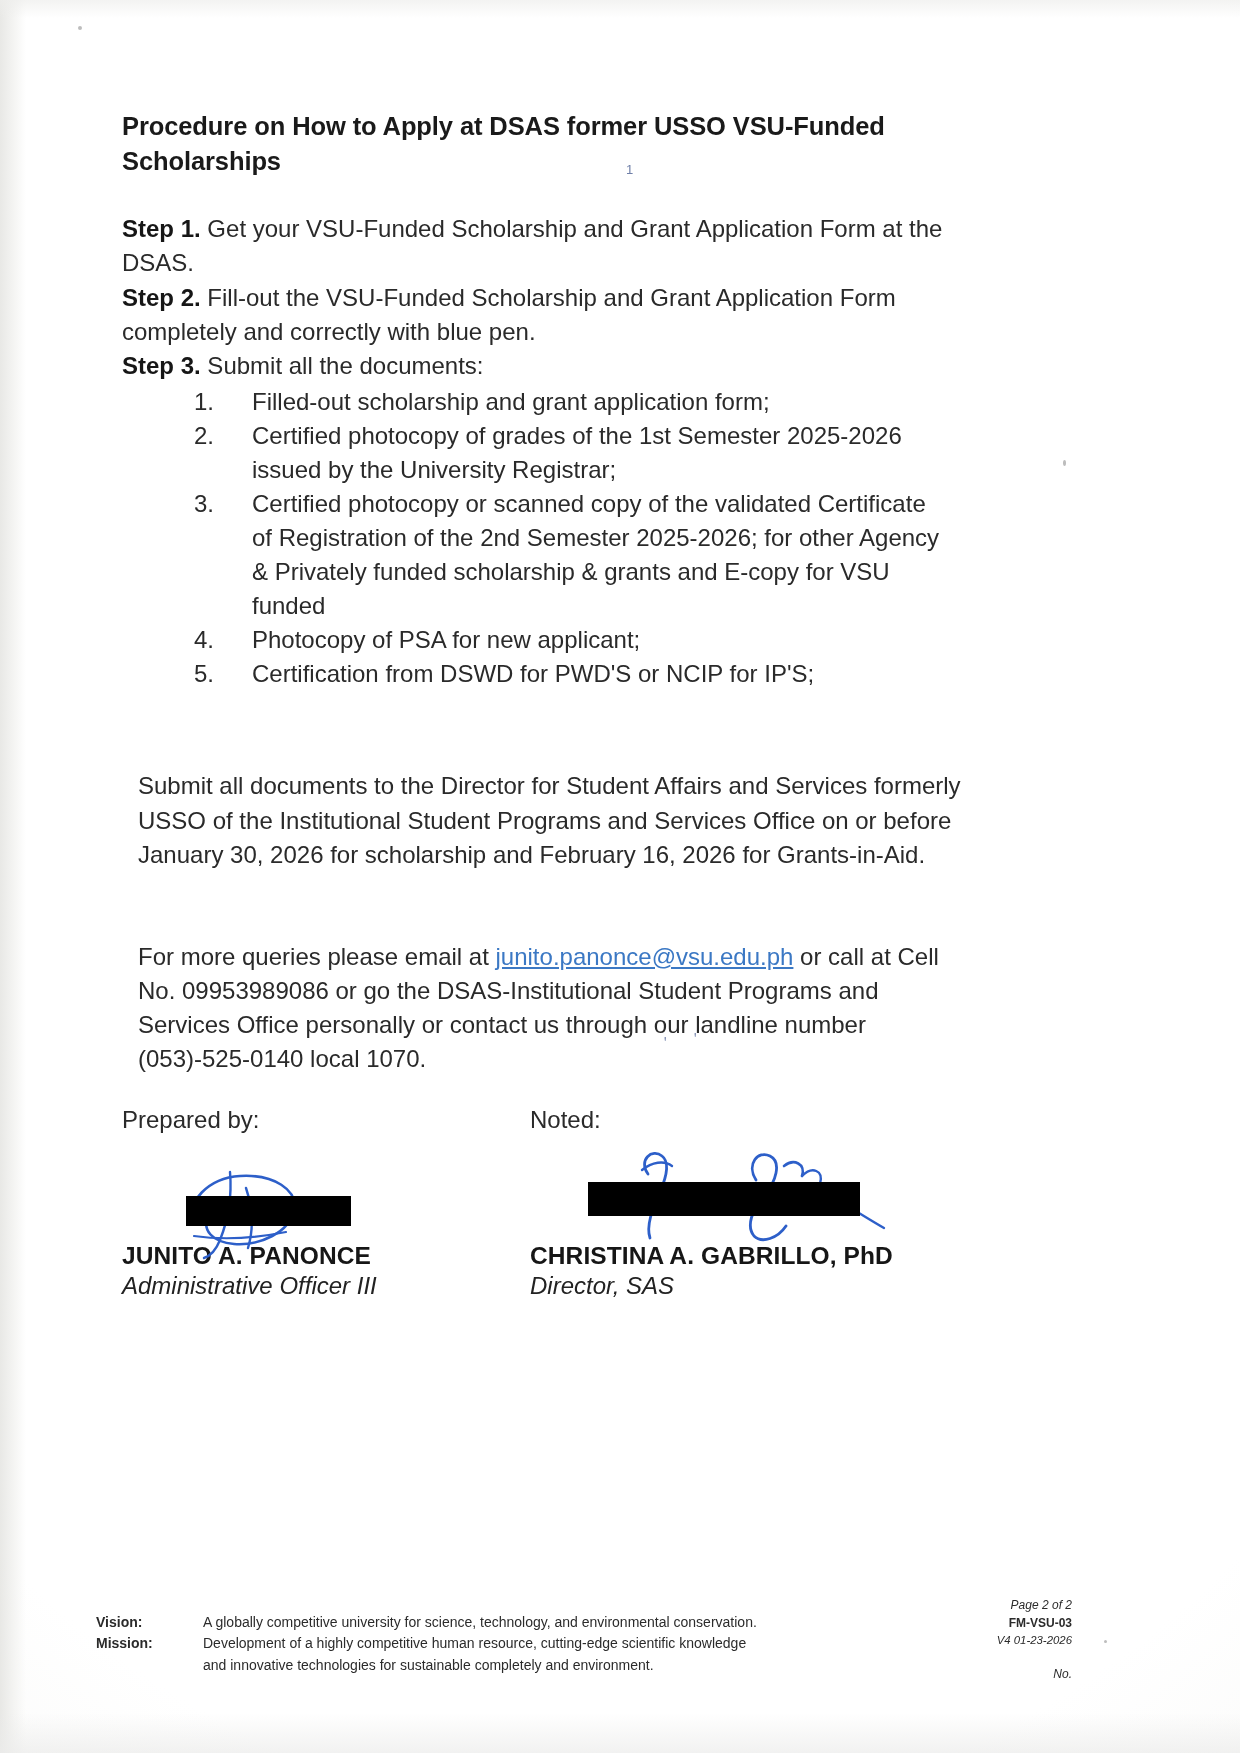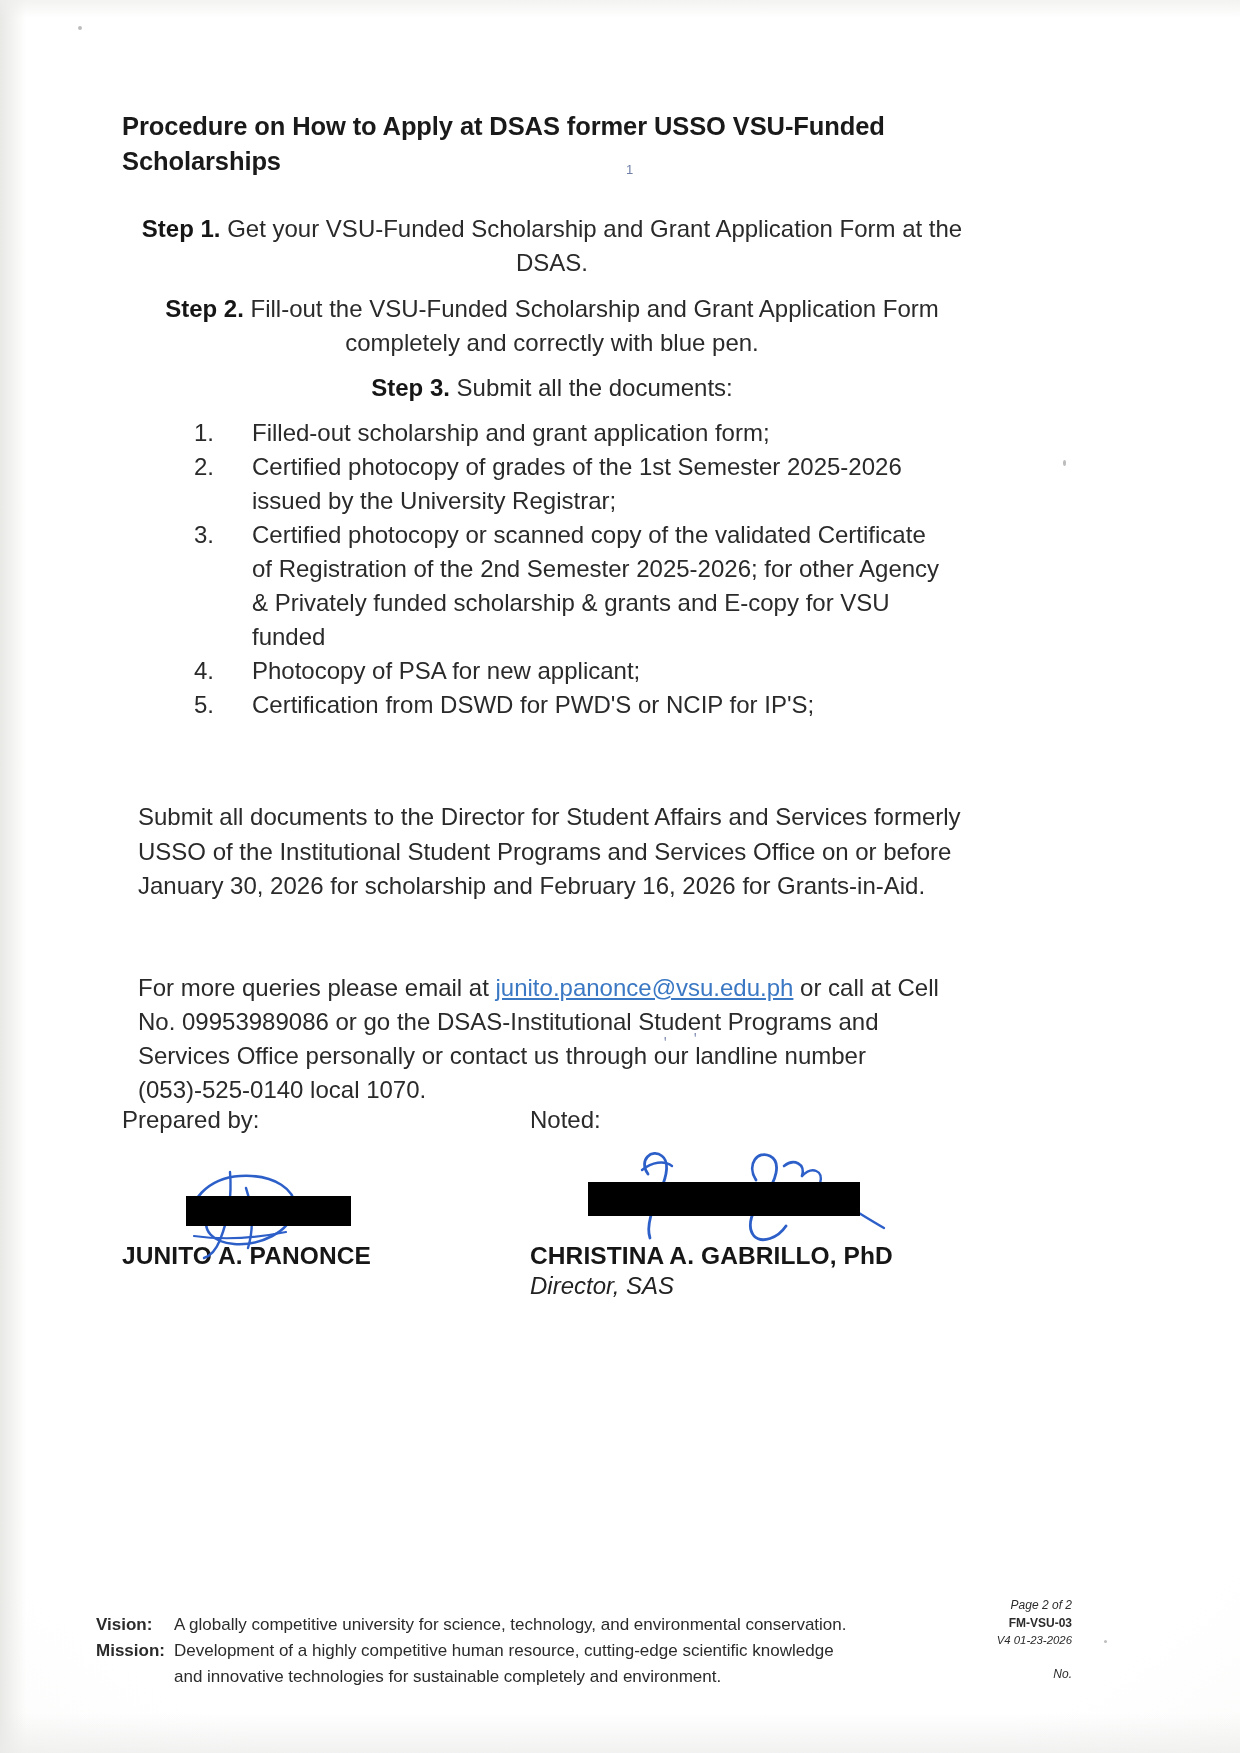--- a/index.html
+++ b/index.html
@@ -59,22 +59,21 @@
     margin: 0 0 34px 0;
     max-width: 800px;
   }
 
   
   .steps { margin: 0; }
   .step-line {
     font-size: 24px;
     line-height: 1.42;
     color: #2a2a2a;
-    margin: 11px;
-    text-align: center;
+    margin: 0;
   }
   .step-label {
     font-weight: bold;
     color: #161616;
   }
 
   
   .req-list {
     margin: 2px 0 0 0;
     padding: 0;
@@ -186,23 +185,24 @@
     position: absolute;
     left: 96px;
     top: 1612px;
     width: 1050px;
     display: flex;
     justify-content: space-between;
     align-items: flex-start;
   }
   .footer-left {
     display: flex;
-    font-size: 17px;
+    font-size: 14px;
     line-height: 1.52;
     color: #2b2b2b;
+    gap: 29px;
   }
   .footer-keys {
     width: 78px;
     flex: 0 0 78px;
     font-weight: bold;
   }
   .footer-vals { flex: 1 1 auto; }
   .footer-right {
     text-align: right;
     font-size: 12px;
@@ -299,20 +299,21 @@
         <div class="sig-area">
           <svg class="sig-ink sig-ink-left" width="220" height="100" viewBox="0 0 220 100" fill="none">
             <path d="M18 62 C12 40 34 16 66 14 C100 12 124 28 120 48 C116 70 86 84 60 82 C38 80 28 68 34 54" stroke="#2d5fc9" stroke-width="2.6" stroke-linecap="round"></path>
             <path d="M56 10 C58 34 54 58 46 78 C42 88 36 94 30 96" stroke="#2d5fc9" stroke-width="2.4" stroke-linecap="round"></path>
             <path d="M72 26 C78 44 80 66 74 86" stroke="#2d5fc9" stroke-width="2.4" stroke-linecap="round"></path>
             <path d="M20 74 C48 78 82 76 112 70" stroke="#2d5fc9" stroke-width="2.2" stroke-linecap="round"></path>
           </svg>
           <div class="redaction redaction-left"></div>
         </div>
         <p class="sig-name">JUNITO A. PANONCE</p>
+        <p class="sig-title">Administrative Officer III</p>
       </div>
 
       <div class="sig-col right">
         <div class="sig-area">
           <svg class="sig-ink sig-ink-right" width="320" height="110" viewBox="0 0 320 110" fill="none">
             <path d="M42 34 C32 20 46 8 56 16 C64 22 60 38 54 52 C46 70 40 86 44 98" stroke="#2d5fc9" stroke-width="2.8" stroke-linecap="round"></path>
             <path d="M36 30 C46 22 58 20 66 26" stroke="#2d5fc9" stroke-width="2.4" stroke-linecap="round"></path>
             <path d="M150 40 C140 24 152 10 164 16 C176 22 170 42 158 56 C146 70 140 86 148 96 C156 104 172 98 180 86" stroke="#2d5fc9" stroke-width="2.8" stroke-linecap="round"></path>
             <path d="M178 26 C188 18 200 24 196 36" stroke="#2d5fc9" stroke-width="2.6" stroke-linecap="round"></path>
             <path d="M196 36 C206 26 218 30 214 44" stroke="#2d5fc9" stroke-width="2.4" stroke-linecap="round"></path>

